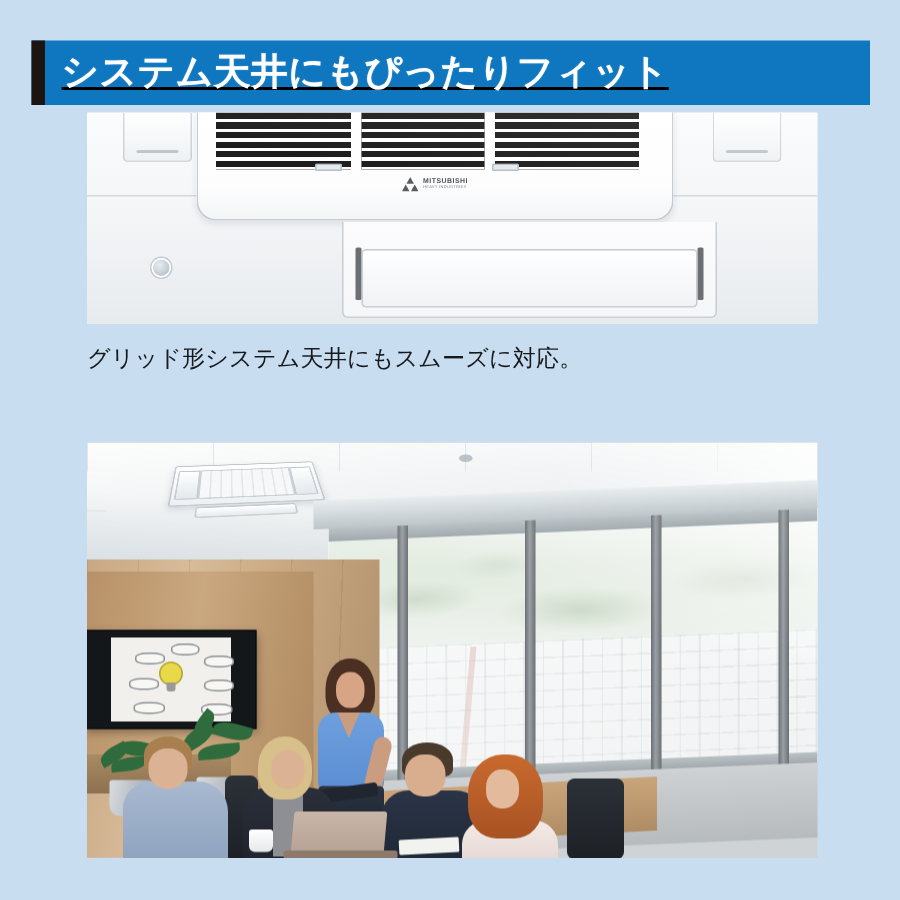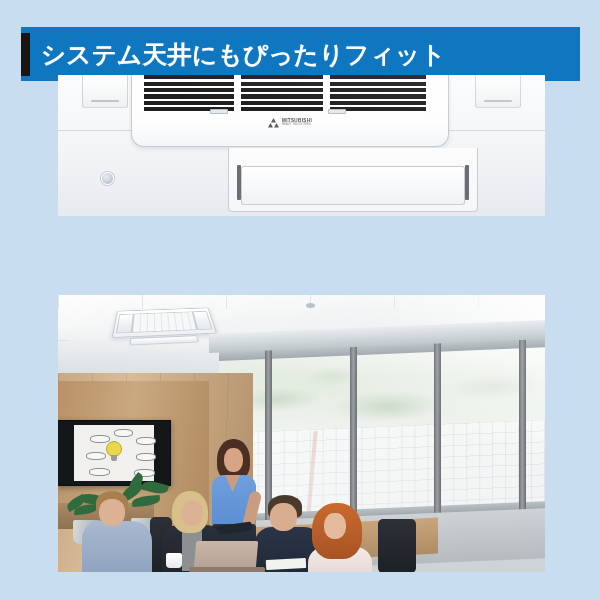--- a/index.html
+++ b/index.html
@@ -22,24 +22,24 @@
     inset: 0;
     background: #c9ddf1;
   }
 
   
   .header-banner {
     position: absolute;
     left: 21px;
     top: 27px;
     width: 559px;
-    height: 54px;
+    height: 43px;
     background: #0f77c0;
     display: flex;
-    align-items: center;
+    text-decoration: underline;
   }
   .header-accent {
     width: 9px;
     height: 43px;
     background: #1c1410;
     flex: 0 0 auto;
   }
   .header-title {
     color: #ffffff;
     font-size: 24.5px;
@@ -648,20 +648,21 @@
       <div class="flap-hinge hinge-l"></div>
       <div class="flap-hinge hinge-r"></div>
       <div class="flap-inner"></div>
     </div>
 
     <div class="sensor"></div>
     <div class="photo-grade"></div>
   </div>
 
   <div class="body-copy">
+    <p>グリッド形システム天井にもスムーズに対応。</p>
   </div>
 
   <div class="office-photo">
 
     <div class="of-ceiling"></div>
     <div class="ceil-perspective"></div>
 
     <div class="of-cassette">
       <div class="ofc-vane ofc-vl"></div>
       <div class="ofc-center"></div>

